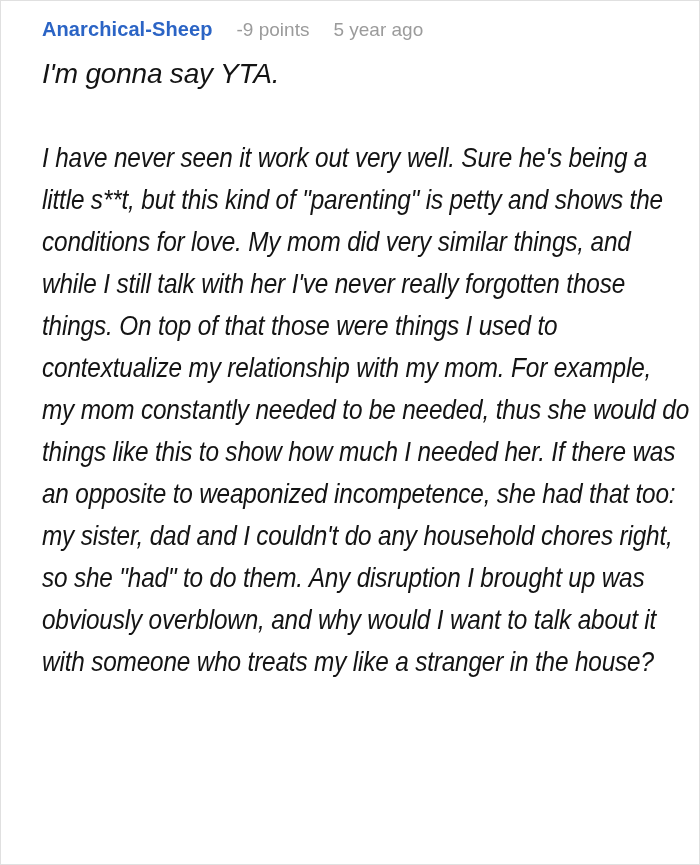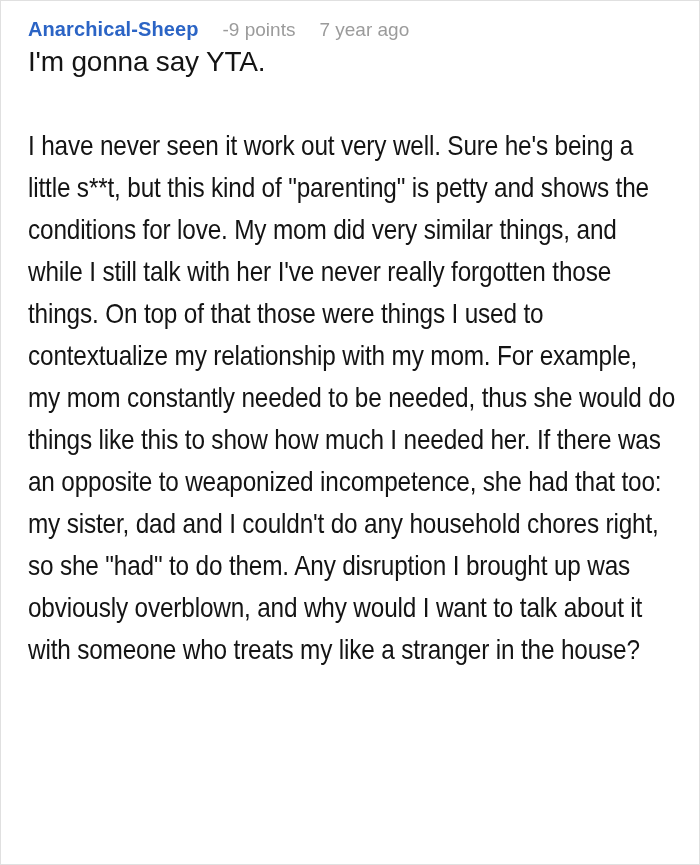--- a/index.html
+++ b/index.html
@@ -14,21 +14,21 @@
     margin: 0;
     padding: 0;
     background: #fff;
     font-family: "Liberation Sans", sans-serif;
   }
   .comment-card {
     width: 700px;
     height: 865px;
     background: var(--bg-color);
     border: 1px solid var(--border-color);
-    padding: 17px 24px 20px 27px;
+    padding: 17px 24px 20px 41px;
     overflow: hidden;
     position: relative;
   }
   .comment-header {
     display: flex;
     align-items: baseline;
     column-gap: 24px;
     white-space: nowrap;
   }
   .comment-author {
@@ -38,24 +38,26 @@
     text-decoration: none;
     letter-spacing: 0.1px;
     cursor: pointer;
   }
   .comment-meta {
     font-size: 19px;
     font-weight: 400;
     color: var(--meta-color);
   }
   .comment-body {
+    margin-top: 12px;
     font-size: 28px;
     line-height: 42px;
     color: var(--body-color);
     letter-spacing: -0.2px;
+    font-style: italic;
   }
   .comment-body p {
     margin: 0 0 42px 0;
   }
   .comment-body p:last-child {
     margin-bottom: 0;
   }
   
   .p-condensed {
     width: 744px;
@@ -63,19 +65,19 @@
     transform-origin: 0 0;
   }
 </style>
 </head>
 <body>
 
 <div class="comment-card">
   <div class="comment-header">
     <a class="comment-author">Anarchical-Sheep</a>
     <span class="comment-meta">-9 points</span>
-    <span class="comment-meta">7 year ago</span>
+    <span class="comment-meta">5 year ago</span>
   </div>
   <div class="comment-body">
     <p>I'm gonna say YTA.</p>
     <p class="p-condensed">I have never seen it work out very well. Sure he's being a little s**t, but this kind of "parenting" is petty and shows the conditions for love. My mom did very similar things, and while I still talk with her I've never really forgotten those things. On top of that those were things I used to contextualize my relationship with my mom. For example, my mom constantly needed to be needed, thus she would do things like this to show how much I needed her. If there was an opposite to weaponized incompetence, she had that too: my sister, dad and I couldn't do any household chores right, so she "had" to do them. Any disruption I brought up was obviously overblown, and why would I want to talk about it with someone who treats my like a stranger in the house?</p>
   </div>
 </div>
 
 </body></html>

